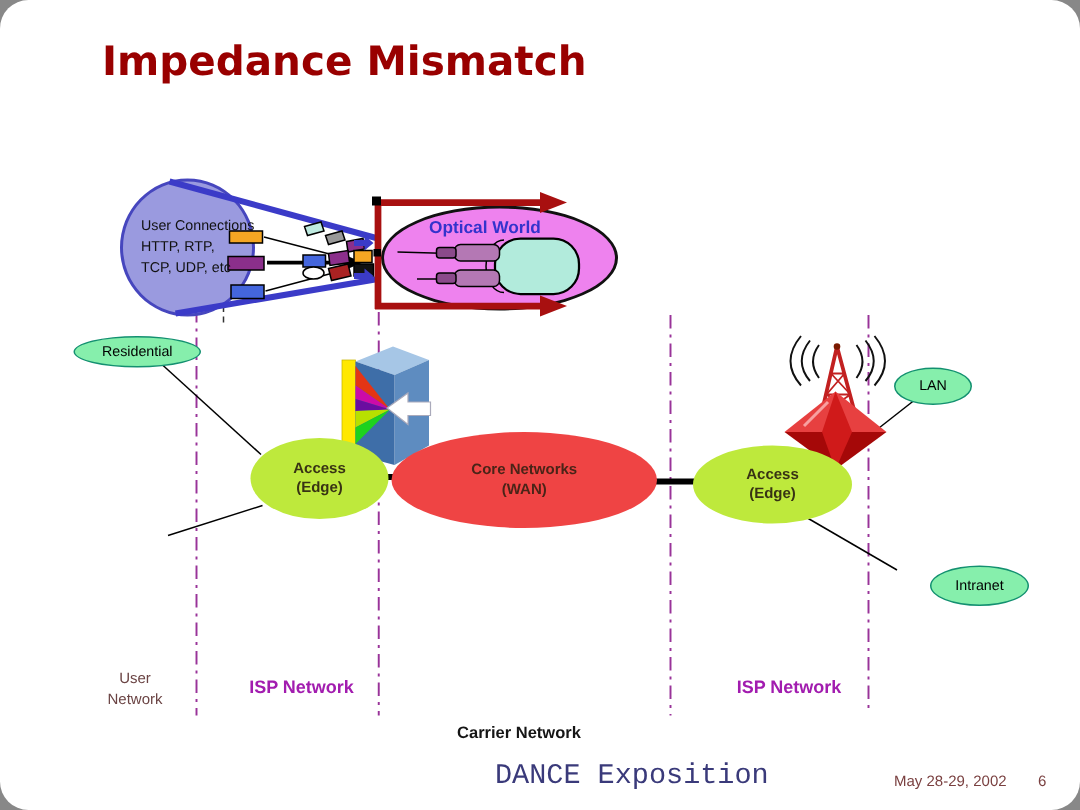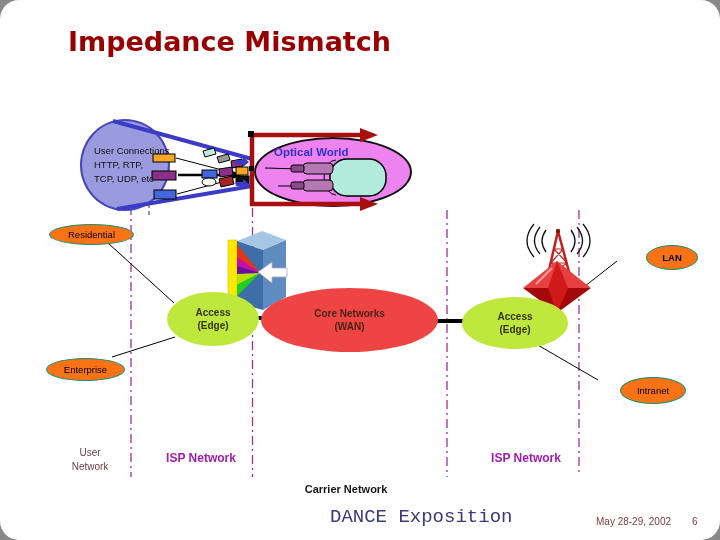--- a/index.html
+++ b/index.html
@@ -23,26 +23,26 @@
   .text-layer{z-index:4;}
 
   
   #user-ellipse{left:80px; top:119px; width:90px; height:92px;
     background:#9A9ADF; border:2px solid #4646BE;}
   #user-label{left:94px; top:144px; width:100px; font-size:9.5px; line-height:1.45;
     color:#111; white-space:pre-line;}
   
   #optical-ellipse{left:254px; top:137px; width:158px; height:70px;
     background:#EE82EE; border:2.5px solid #111;}
-  #optical-label{left:274px; top:146px; font-size:11.5px; font-weight:600; color:#3333CC;}
-
-  
-  .teal{background:#f97316; border:1px solid #139070; font-size:9.5px; color:#000;}
+  #optical-label{left:286px; top:146px; font-size:11.5px; font-weight:600; color:#3333CC;}
+
+  
+  .teal{background:#86efac; border:1px solid #139070; font-size:9.5px; color:#000;}
   #node-residential{left:49px; top:224px; width:85px; height:21px;}
-  #node-lan{left:646px; top:245px; width:52px; height:25px;font-weight:bold;}
+  #node-lan{left:596px; top:245px; width:52px; height:25px;}
   #node-enterprise{left:46px; top:358px; width:79px; height:23px;}
   #node-intranet{left:580px; top:377px; width:66px; height:27px;margin-left:40px;}
 
   
   .netlabel{font-weight:bold; font-size:10px; line-height:1.3;}
   #access-left{left:167px; top:292px; width:92px; height:54px; background:#BEE93C; color:#383314;}
   #core-ellipse{left:261px; top:288px; width:177px; height:64px; background:#ef4444; color:#4A2418;}
   #access-right{left:462px; top:297px; width:106px; height:52px; background:#BEE93C; color:#383314;}
 
   
@@ -128,23 +128,20 @@
 
   <div id="user-ellipse" class="abs ellipse shape-layer2"></div>
 
   <div id="optical-ellipse" class="abs ellipse shape-layer2"></div>
 
   <div id="node-residential" class="abs ellipse teal shape-layer2">
     <span>Residential</span>
   </div>
   <div id="node-lan" class="abs ellipse teal shape-layer2">
     <span>LAN</span>
-  </div>
-  <div id="node-enterprise" class="abs ellipse teal shape-layer2">
-    <span>Enterprise</span>
   </div>
   <div id="node-intranet" class="abs ellipse teal shape-layer2">
     <span>Intranet</span>
   </div>
 
   <div id="access-left" class="abs ellipse netlabel shape-layer2">
     <span>Access
 (Edge)</span>
   </div>
   <div id="core-ellipse" class="abs ellipse netlabel shape-layer2">

